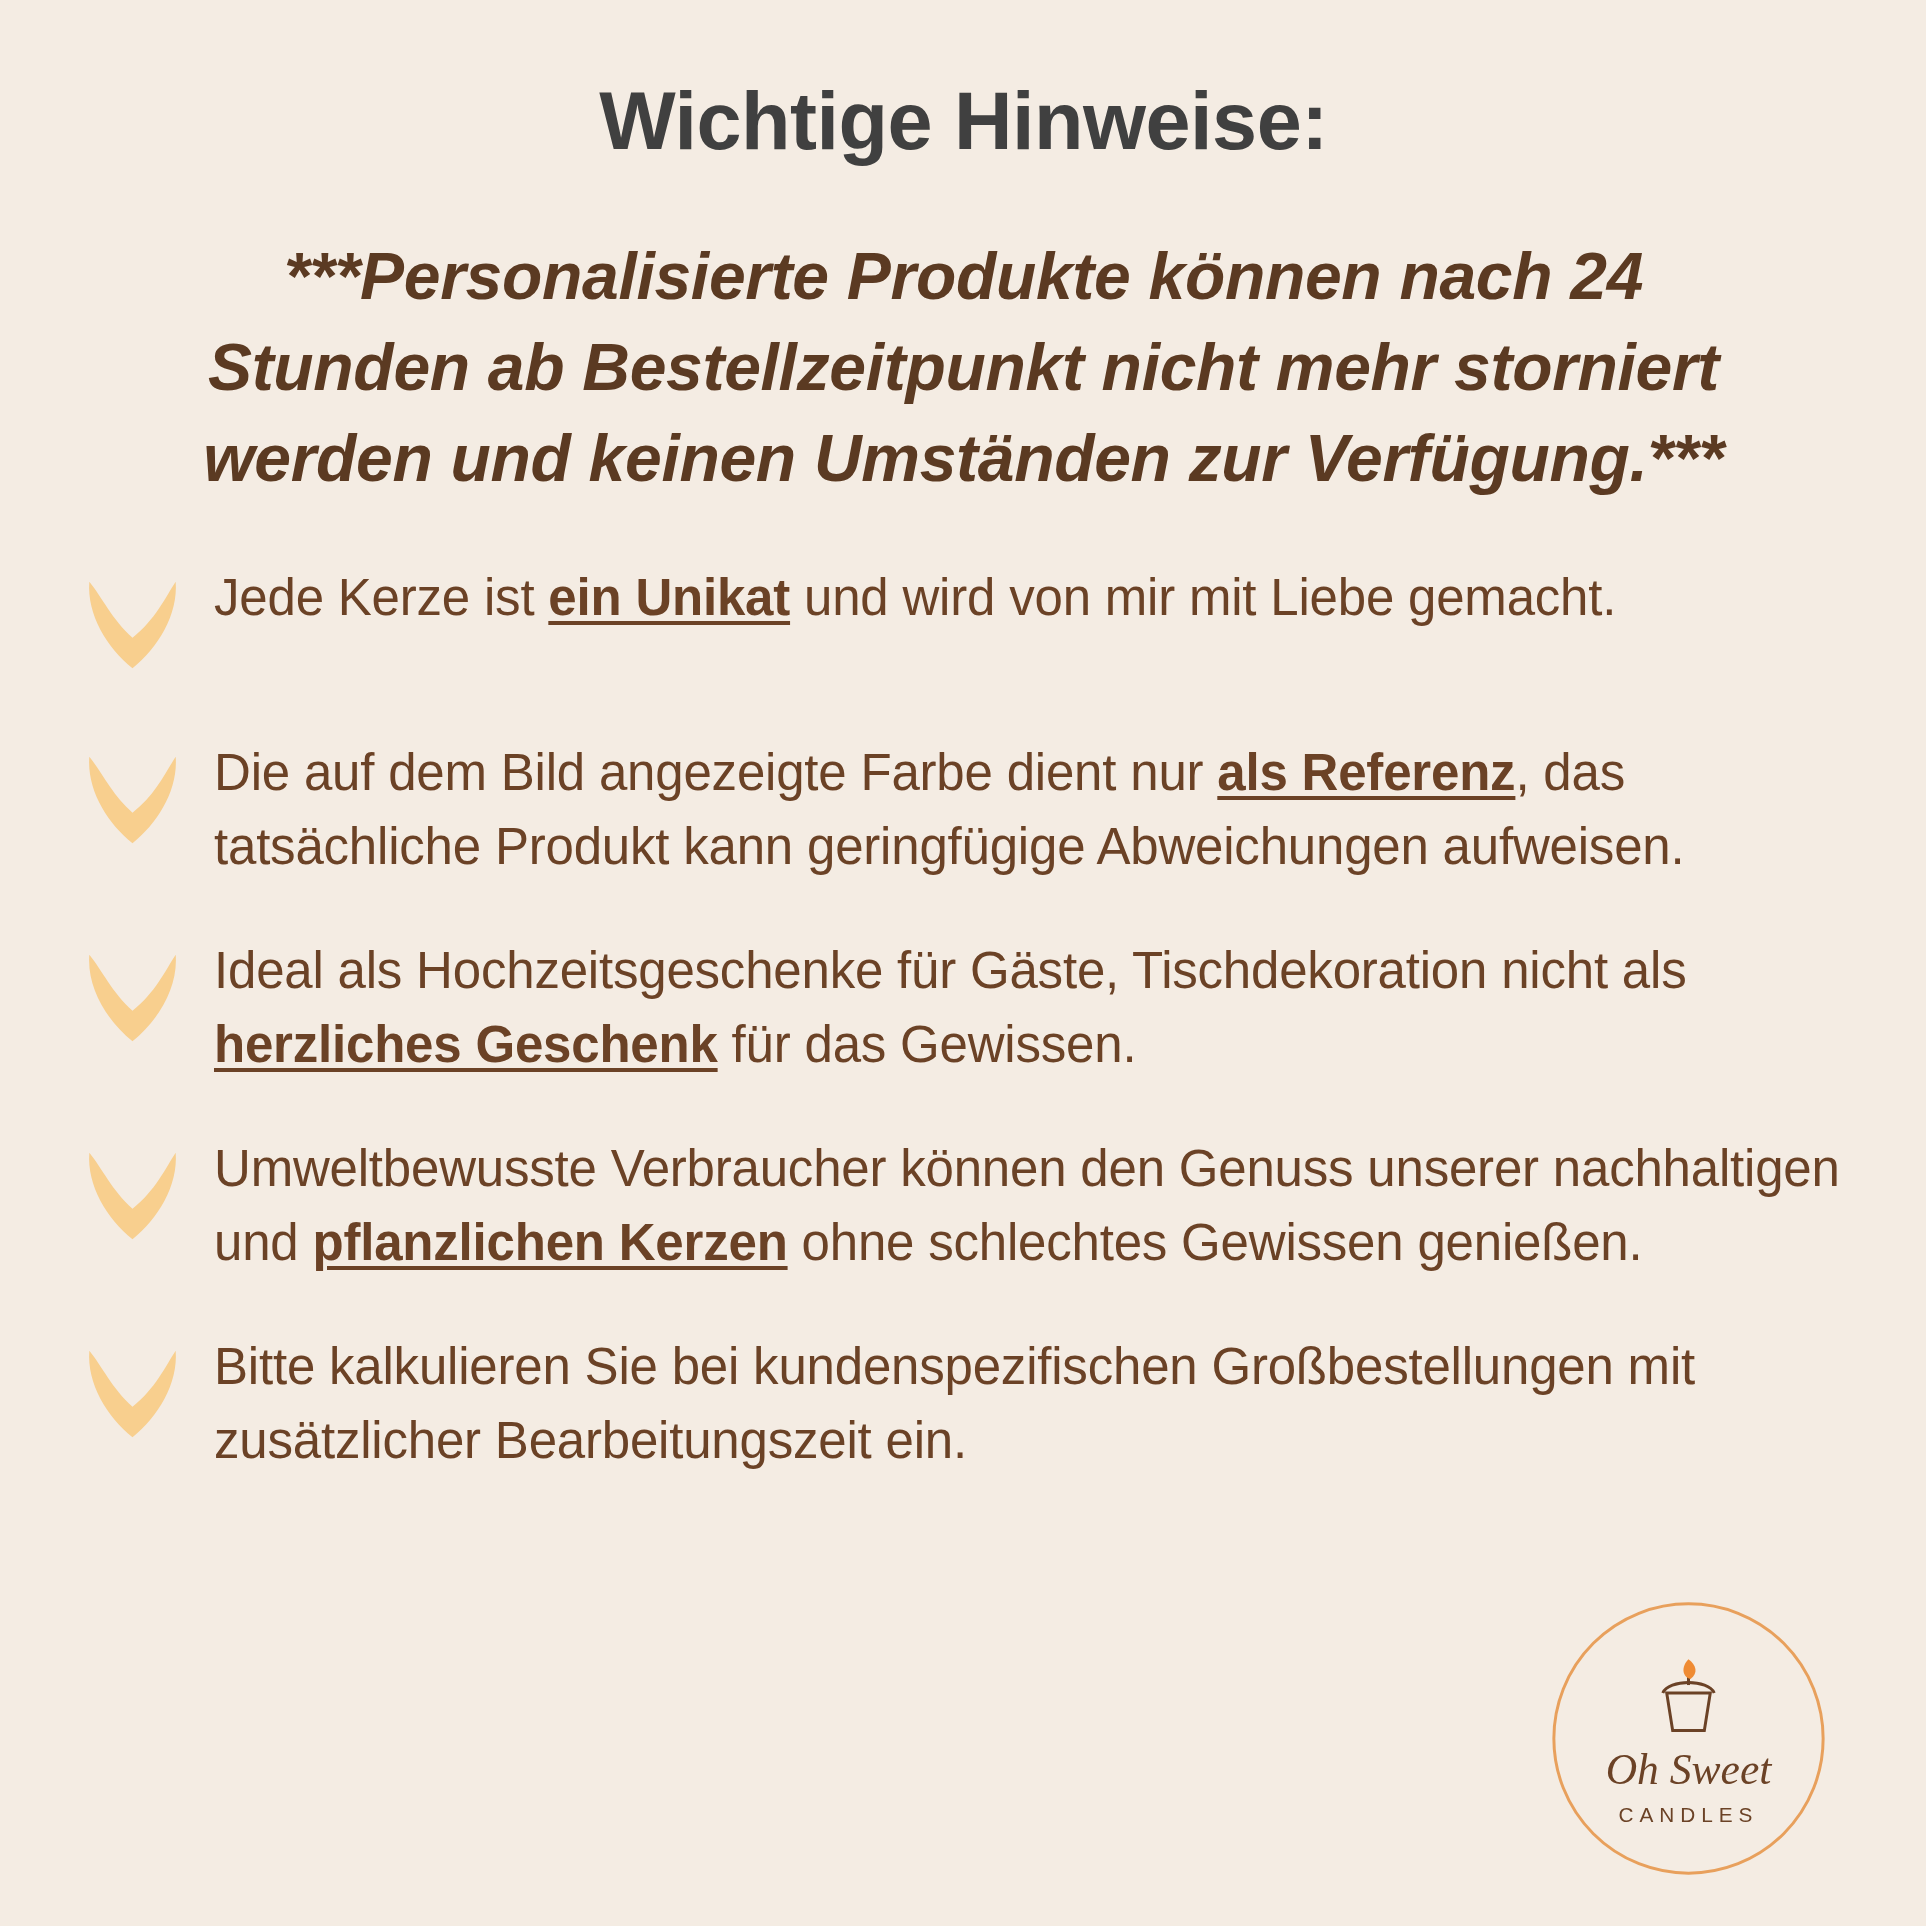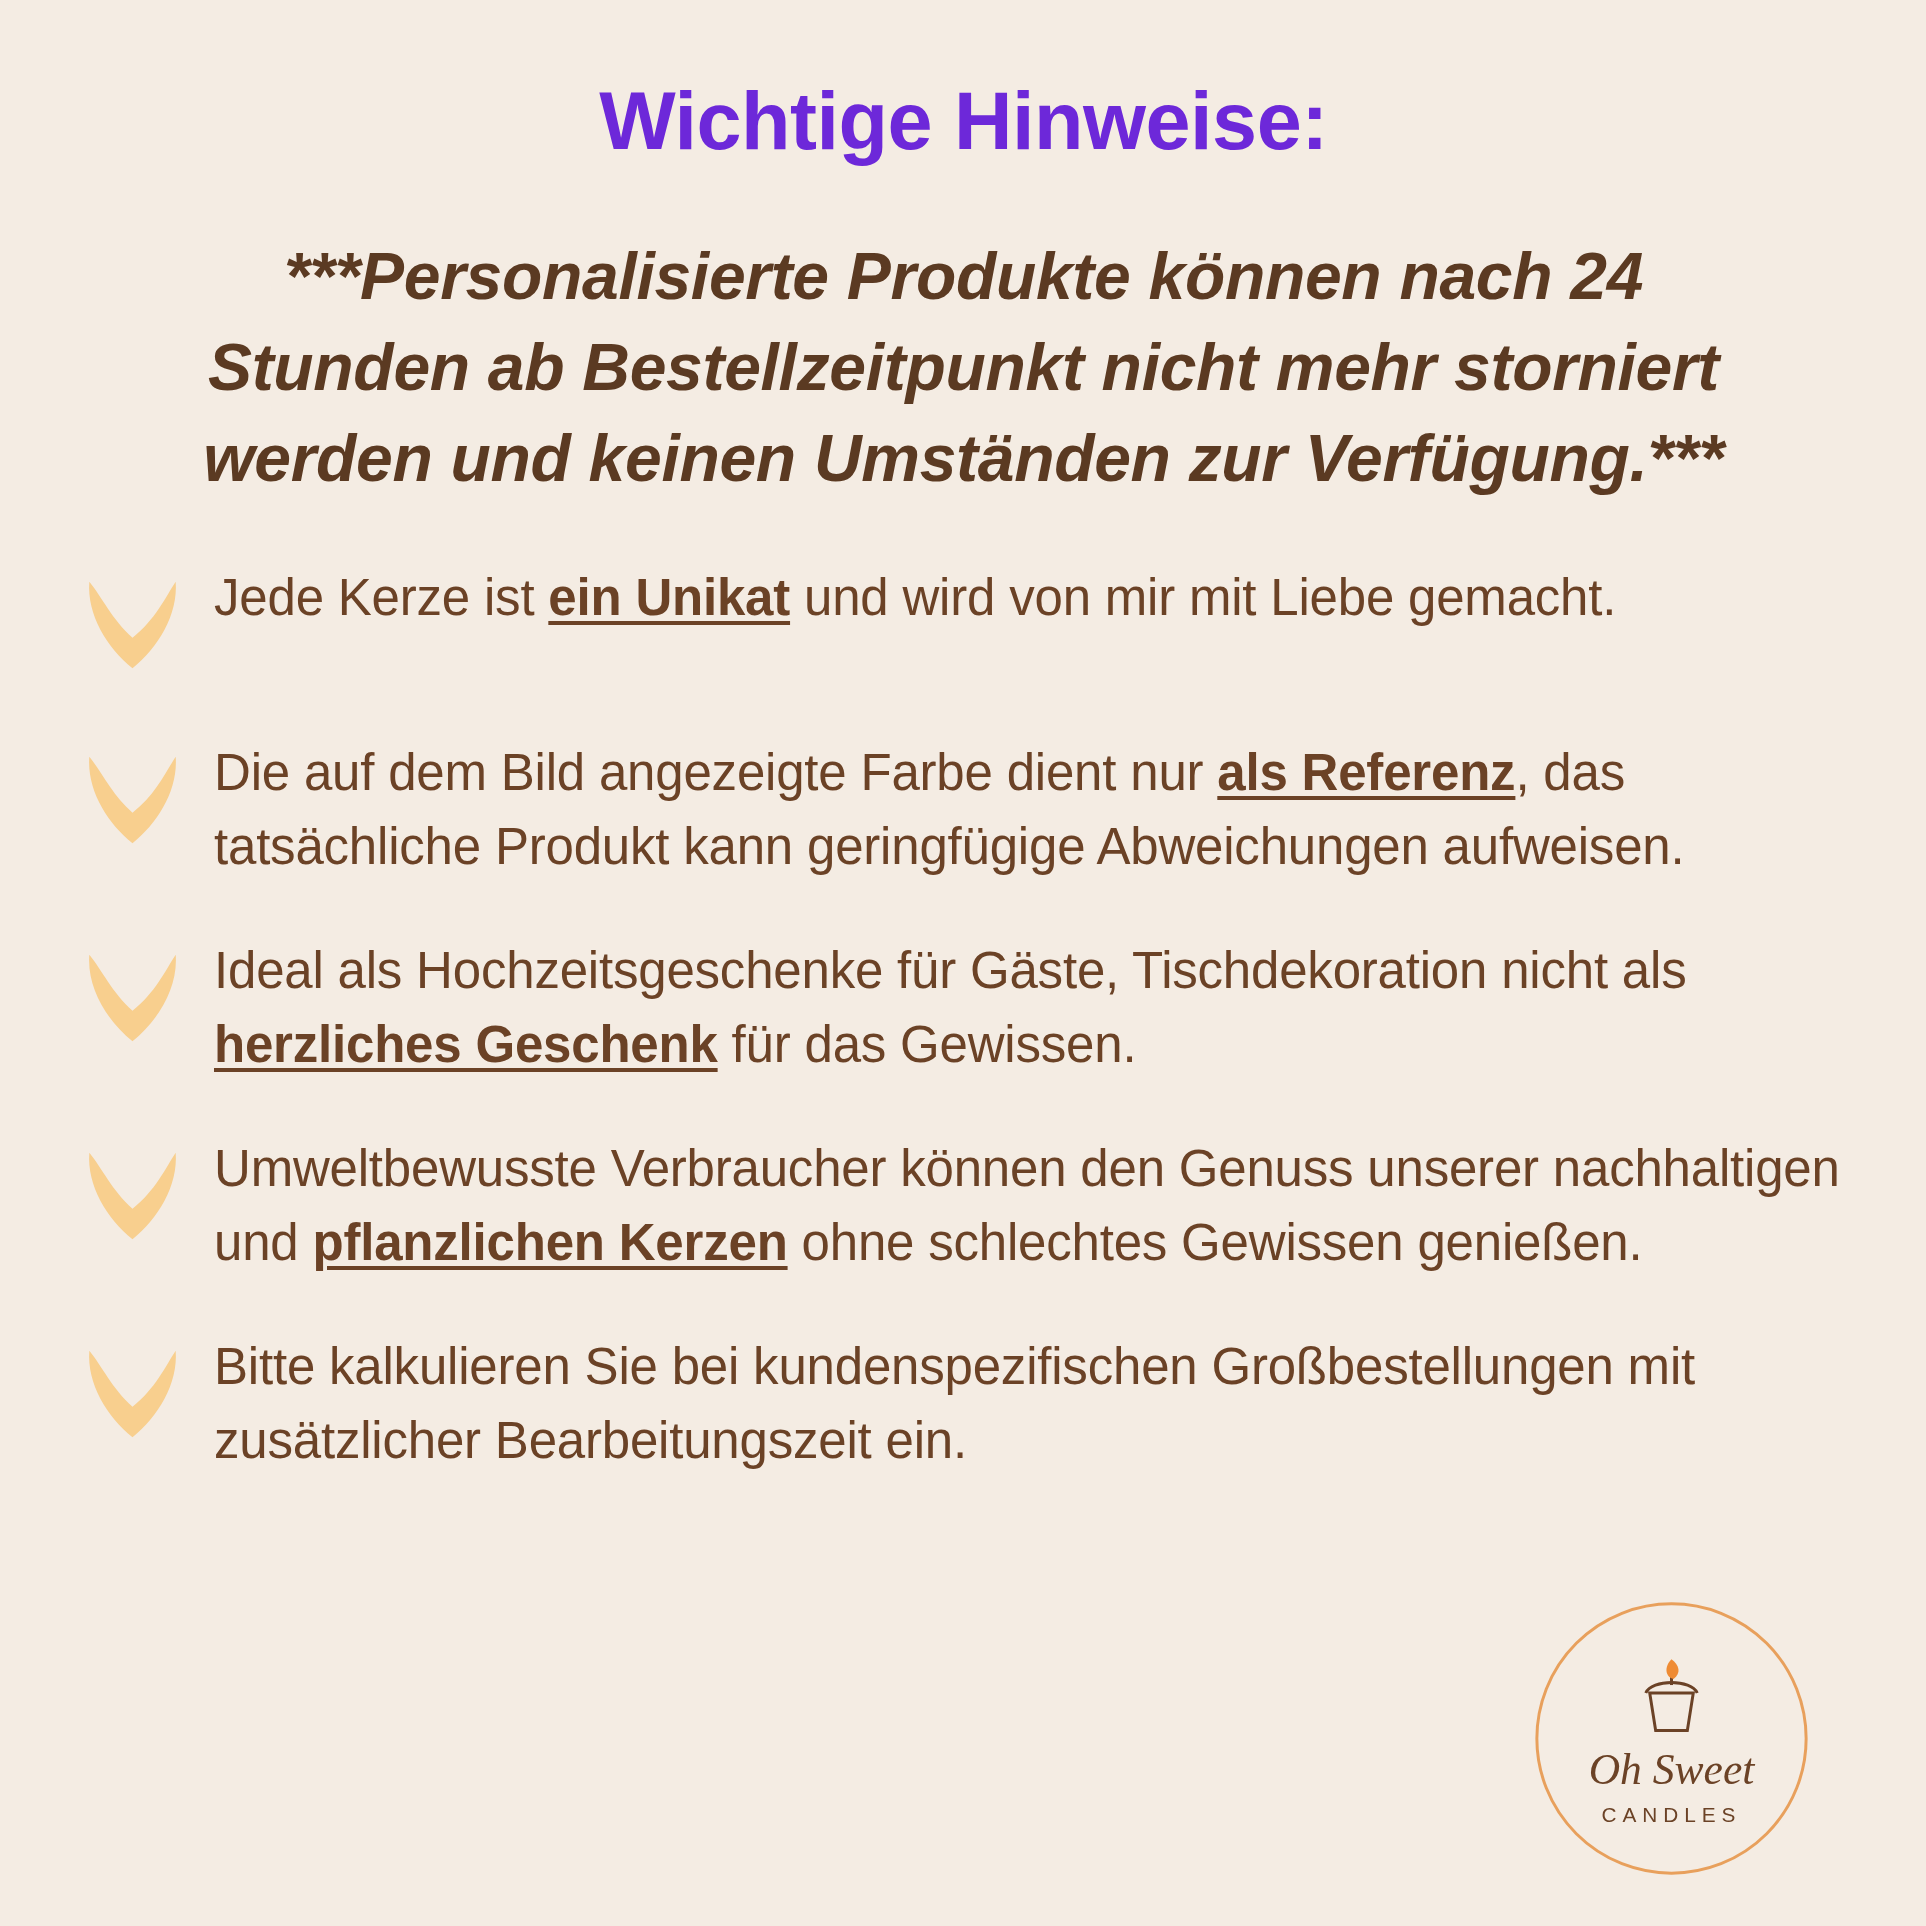--- a/index.html
+++ b/index.html
@@ -16,21 +16,21 @@
   }
   .page {
     position: relative;
     width: 1927px;
     height: 1927px;
     box-sizing: border-box;
     padding: 0 69px;
   }
   .title {
     text-align: center;
-    color: #6d28d9;
+    color: #404040;
     font-size: 81px;
     font-weight: bold;
     letter-spacing: -0.5px;
     margin-top: 77px;
     margin-bottom: 0;
     line-height: 1.1;
   }
   .intro {
     margin: 65px auto 0 auto;
     width: 1554px;
@@ -73,21 +73,21 @@
   }
   .btext b {
     font-weight: bold;
     text-decoration: underline;
     text-underline-offset: 6px;
     text-decoration-thickness: 4px;
   }
   
   .logo {
     position: absolute;
-    right: 107px;
+    right: 90px;
     bottom: 117px;
     width: 297px;
     height: 297px;
   }
   .logo svg { display:block; width: 297px; height: 297px; }
 </style>
 </head>
 <body>
 
 <div class="page">

